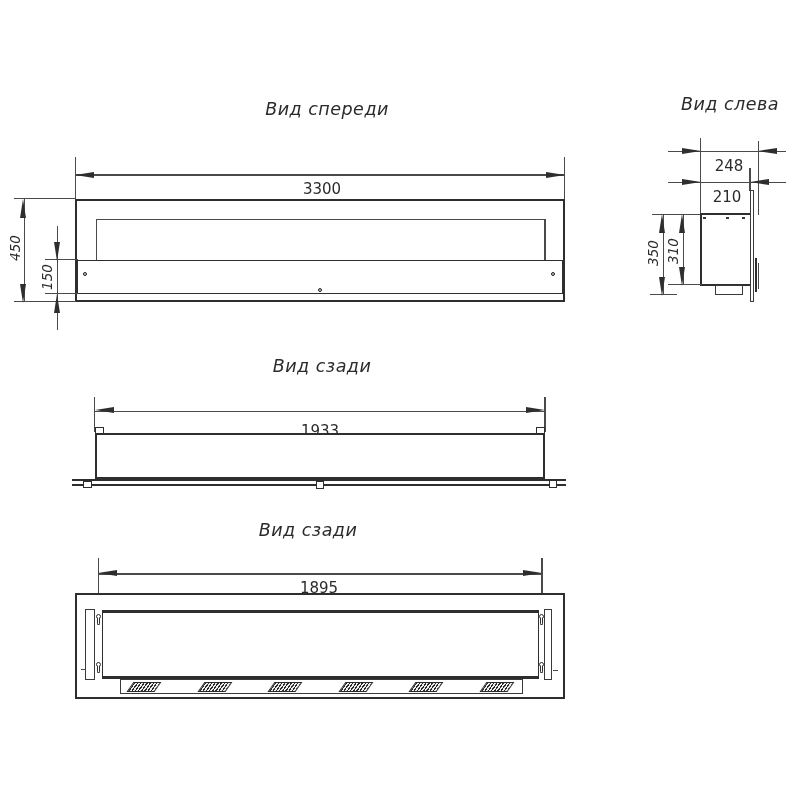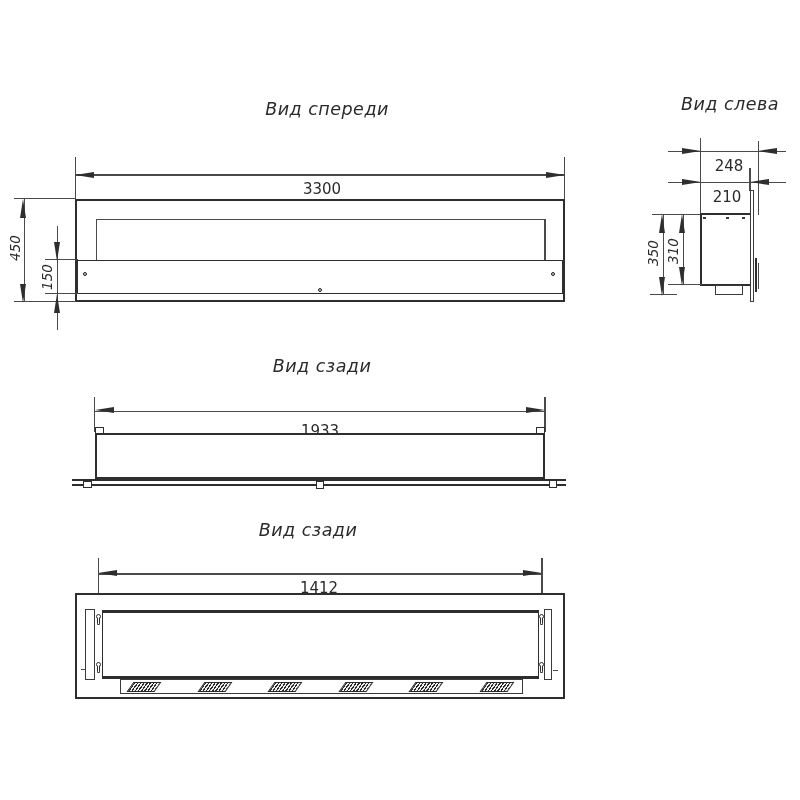--- a/index.html
+++ b/index.html
@@ -160,21 +160,21 @@
   
   <div class="grp">
     <div class="title" style="left:308px;top:520px;">Вид сзади</div>
 
     
     <div class="vl" style="left:98px;top:558px;height:56px;"></div>
     <div class="vl" style="left:541.4px;top:558px;height:60px;"></div>
     <div class="hl" style="left:98.3px;top:573.4px;width:443.4px;"></div>
     <div class="ar l" style="left:98.3px;top:570.2px;"></div>
     <div class="ar r" style="left:522.7px;top:570.2px;"></div>
-    <div class="dtext" style="left:319px;top:555px;">1412</div>
+    <div class="dtext" style="left:319px;top:555px;">1895</div>
 
     
     <div class="box" style="left:75px;top:593px;width:489.5px;height:105.5px;"></div>
     <div class="box" style="left:102px;top:609.8px;width:437px;height:68.8px;border-width:3px 1.5px;"></div>
     <div class="box thin" style="left:85.3px;top:609px;width:9.4px;height:71px;"></div>
     <div class="box thin" style="left:544px;top:609px;width:8.4px;height:71px;"></div>
     <div class="kh" style="left:95.2px;top:613.8px;">
         <div class="c"></div>
         <div class="s"></div>
       </div>

